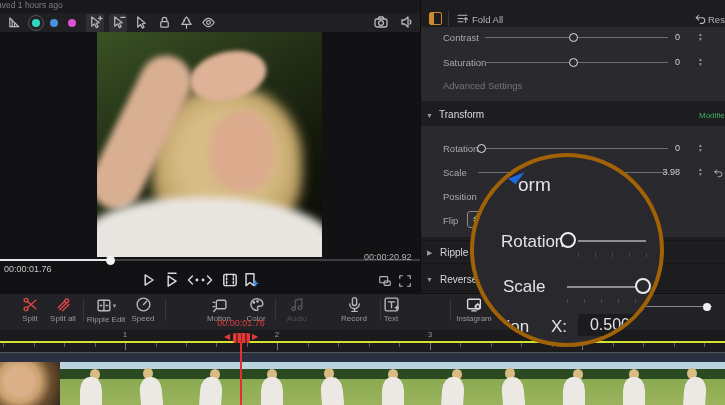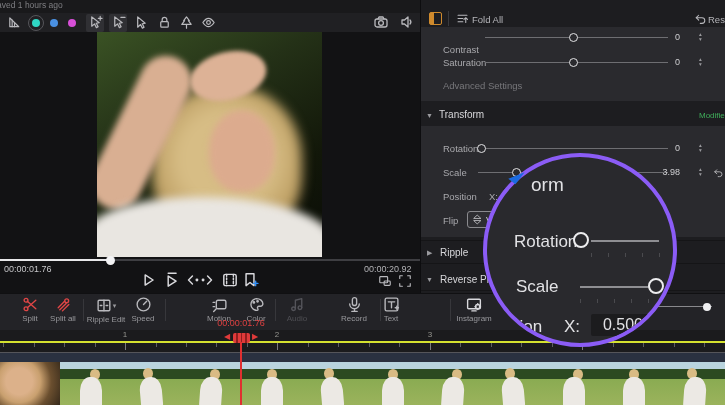--- a/index.html
+++ b/index.html
@@ -85,21 +85,21 @@
   .thumb::before { content:""; position:absolute; top:7px; left:calc(50% - 5px); width:10px; height:11px; background:#d9bb84; border-radius:50%; }
   .thumb::after { content:""; position:absolute; top:15px; left:calc(50% - 11px); width:22px; height:30px; background:#ece9e4; border-radius:45% 45% 8% 8%; }
   .thumb:nth-child(2n)::before { margin-left:4px; }
   .thumb:nth-child(3n)::before { margin-left:-3px; top:6px; }
   .thumb:nth-child(3n)::after  { transform:rotate(-5deg); }
   .thumb:nth-child(4n)::after  { transform:rotate(4deg); }
   .thumb.closeup { background:radial-gradient(circle at 32% 45%, #dcb18a 0 28%, #c9a06f 45%, #6b4f2f 68%, #35291a 100%); }
   .thumb.closeup::before, .thumb.closeup::after { display:none; }
 
   
-  .magnifier { left:483px; top:153px; width:194px; height:194px; border-radius:50%; border:4px solid #8b5cf6; background:#29292d; z-index:40; overflow:hidden; }
+  .magnifier { left:470px; top:153px; width:194px; height:194px; border-radius:50%; border:4px solid #a16207; background:#29292d; z-index:40; overflow:hidden; }
   .magnifier > div { position:absolute; }
   .mag-pointer { left:512px; top:168px; width:0; height:0; border-left:9px solid transparent; border-bottom:15px solid #1b6be0; transform:rotate(38deg); z-index:41; }
   .m-big { font-size:17px; color:#e2e2e5; }
   .m-track { position:absolute; height:1.6px; background:#8e8e92; }
   .m-knob { position:absolute; width:16px; height:16px; border:2px solid #ececee; border-radius:50%; background:#29292d; }
   .m-ticks { position:absolute; height:4px; width:70px; background:repeating-linear-gradient(90deg,#4a4a4e 0 1px,transparent 1px 17px); }
   .m-box { position:absolute; background:#1c1c1e; border-radius:2px; color:#e2e2e5; font-size:16px; text-align:center; line-height:22px; }
 </style>
 </head>
 <body>
@@ -168,21 +168,21 @@
       <div class="v-hair"></div>
       <div class="v-face"></div>
       <div class="v-arm"></div>
       <div class="v-hand"></div>
       <div class="v-shirt"></div>
     </div>
     <div class="abs progress-track"></div>
     <div class="abs progress-fill"></div>
     <div class="abs progress-knob"></div>
     <span class="abs time" style="left:4px;top:232px">00:00:01.76</span>
-    <span class="abs time" style="left:364px;top:232px;color:#b2b2b6">00:00:20.92</span>
+    <span class="abs time" style="left:364px;top:220px;color:#b2b2b6">00:00:20.92</span>
 
     <svg class="ic bright abs transport" style="left:139px" width="18" height="18" viewBox="0 0 16 16">
         <path d="M5.5 3.5 L12.5 8 L5.5 12.5 Z"></path>
       </svg>
     <svg class="ic bright abs transport" style="left:162px" width="18" height="18" viewBox="0 0 16 16">
         <path d="M5.5 2 h7"></path>
         <path d="M5.5 4.5 L12.5 9 L5.5 13.5 Z"></path>
       </svg>
     <svg class="ic bright abs transport" style="left:184px" width="18" height="18" viewBox="0 0 16 16">
         <path d="M7.5 4.5 L4 8 l3.5 3.5"></path>
@@ -219,21 +219,21 @@
       <path d="M12 13 V7 M9.8 9.2 L12 7 l2.2 2.2"></path>
     </svg>
   <span class="abs hdr-text" style="left:472px;top:14px">Fold All</span>
   <svg class="ic abs" style="left:693px;top:12px" width="13" height="13" viewBox="0 0 16 16">
       <path d="M4 7 h7 a3.5 3.5 0 0 1 0 7 h-2"></path>
       <path d="M7 4 L4 7 l3 3"></path>
     </svg>
   <span class="abs hdr-text" style="left:708px;top:14px">Reset</span>
 
   <div class="panel-block" style="left:421px;top:27px;height:74px"></div>
-  <span class="p-label" style="left:443px;top:44px">Contrast</span>
+  <span class="p-label" style="left:443px;top:32px">Contrast</span>
   <div class="slider-track" style="left:485px;top:37px;width:183px"></div>
   <div class="slider-knob" style="left:569px;top:32.5px"></div>
   <span class="p-value" style="left:660px;top:32px">0</span>
   <div class="stepper" style="left:699px;top:32px">
       <span>▴</span>
       <span>▾</span>
     </div>
 
   <span class="p-label" style="left:443px;top:57px">Saturation</span>
   <div class="slider-track" style="left:485px;top:62px;width:183px"></div>

